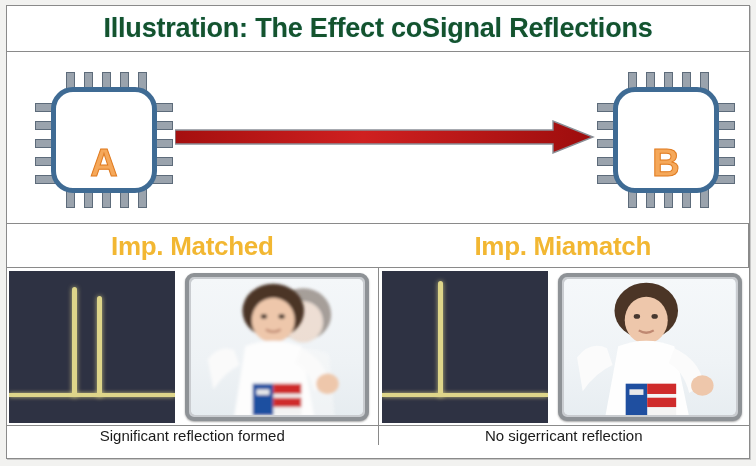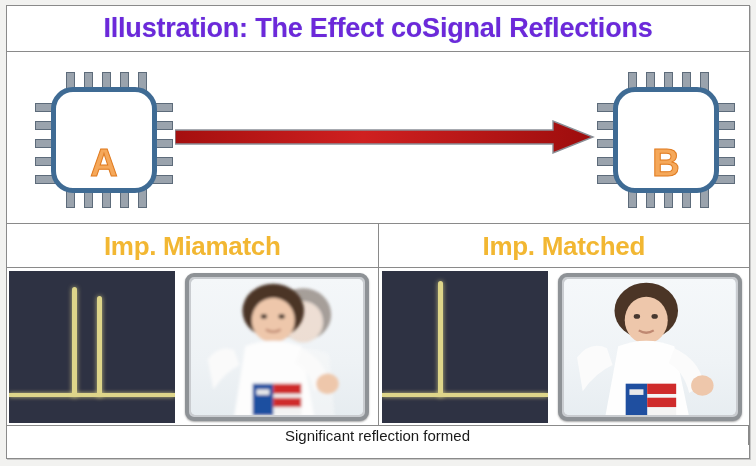--- a/index.html
+++ b/index.html
@@ -46,21 +46,21 @@
     border-bottom: 1px solid #8a8a8a;
     background: #ffffff;
     display: flex;
     align-items: center;
     justify-content: center;
     overflow: hidden;
   }
   .title-text {
     font-size: 27px;
     font-weight: bold;
-    color: #6d28d9;
+    color: #14532d;
     letter-spacing: -0.2px;
     white-space: nowrap;
     line-height: 1;
     text-shadow: 0 0 1px rgba(65,174,230,0.45);
   }
 
   
   .diagram-band {
     position: absolute;
     left: 0;
@@ -337,25 +337,25 @@
         <div class="pin pin-h" style="left:118px; top:91px;"></div>
         <div class="pin pin-h" style="left:118px; top:109px;"></div>
 
         <div class="chip-body">
           <div class="chip-letter">B</div>
         </div>
       </div>
     </div>
 
     <div class="header-row">
+      <div class="header-cell">
+        <div class="header-text">Imp. Matched</div>
+      </div>
       <div class="header-cell left">
         <div class="header-text">Imp. Miamatch</div>
-      </div>
-      <div class="header-cell">
-        <div class="header-text">Imp. Matched</div>
       </div>
     </div>
 
     <div class="media-row">
 
       <div class="media-half left">
 
         <div class="scope left-scope">
           <div class="grid-h" style="top:18%;"></div>
           <div class="grid-h" style="top:40%;"></div>
@@ -453,16 +453,19 @@
             </svg>
           </div>
         </div>
       </div>
     </div>
 
     <div class="caption-row">
       <div class="caption-cell left">
         <div class="caption-text">Significant reflection formed</div>
       </div>
+      <div class="caption-cell">
+        <div class="caption-text">No sigerricant reflection</div>
+      </div>
     </div>
 
   </div>
 </div>
 
 </body></html>

